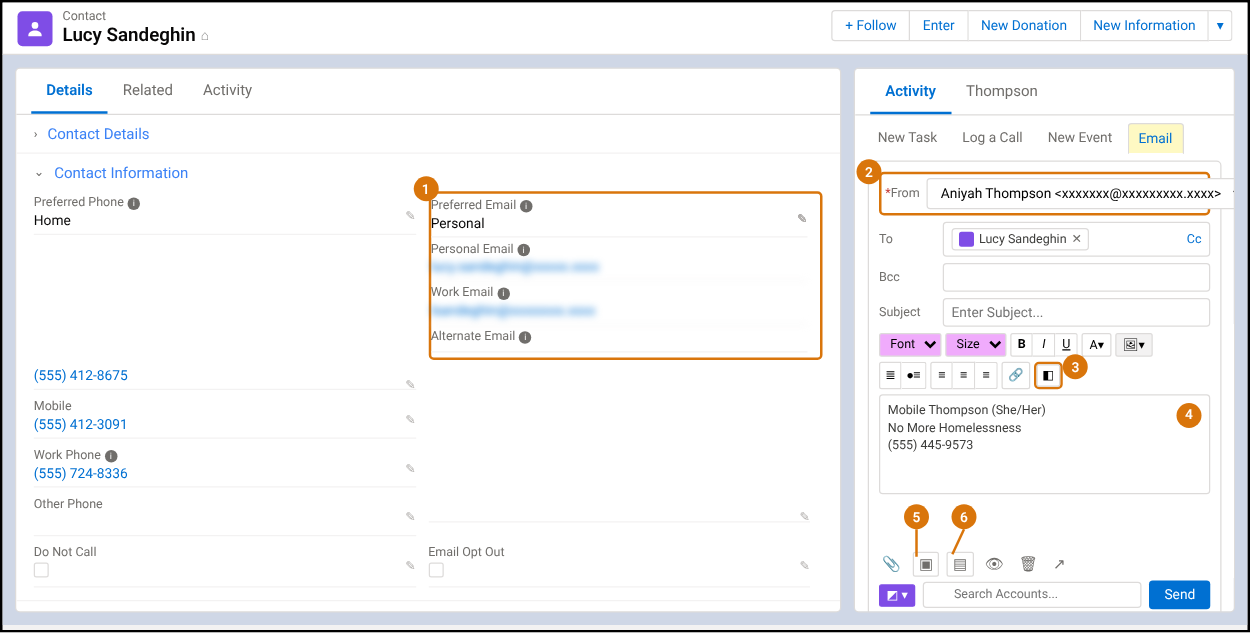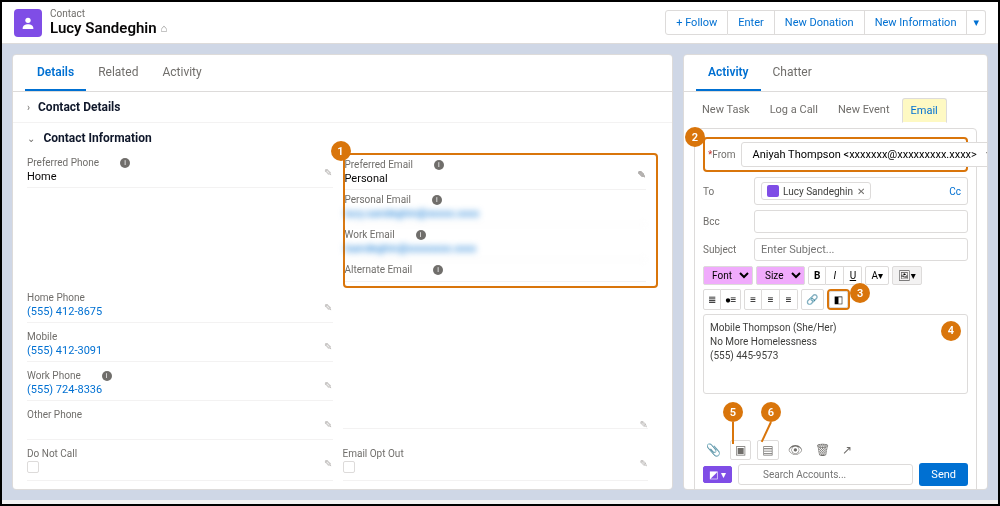--- a/index.html
+++ b/index.html
@@ -1,18 +1,18 @@
 <!DOCTYPE html>
 <html><head>
 <meta charset="utf-8">
 <style>
 *{box-sizing:border-box;margin:0;padding:0;font-family:-apple-system,BlinkMacSystemFont,"Segoe UI",Roboto,sans-serif}
 body{background:#f3f2f2;font-size:11px;color:#3e3e3c}
 .outer-border{border:2px solid #000;width:1000px;height:506px;position:relative;overflow:hidden}
-.topbar{background:#fff;border-bottom:1px solid #dddbda;padding:6px 12px;display:flex;align-items:center;justify-content:space-between}
+.topbar{background:#fff;border-bottom:1px solid #dddbda;padding:6px 12px;display:flex;align-items:flex-start;justify-content:space-between}
 .topbar-left{display:flex;align-items:center;gap:8px}
 .contact-icon{width:28px;height:28px;background:#7f4de6;border-radius:4px;display:flex;align-items:center;justify-content:center}
 .contact-icon svg{width:16px;height:16px;fill:#fff}
 .contact-label{font-size:10px;color:#706e6b}
 .contact-name{font-size:15px;font-weight:600;color:#080707}
 .hier-icon{display:inline-block;margin-left:4px;opacity:.6}
 .topbar-right{display:flex;gap:0;align-items:center}
 .btn{border:1px solid #dddbda;background:#fff;padding:5px 10px;font-size:11px;color:#0070d2;cursor:pointer;border-left:none}
 .btn:first-child{border-left:1px solid #dddbda;border-radius:3px 0 0 3px}
 .btn:last-child{border-radius:0 3px 3px 0}
@@ -21,24 +21,24 @@
 .body-wrap{display:flex;gap:10px;padding:10px;background:#cfd7e6;height:calc(100% - 46px)}
 .panel{background:#fff;border:1px solid #dddbda;border-radius:4px;overflow:auto}
 .panel-left{flex:1;padding:0}
 .panel-right{width:305px;display:flex;flex-direction:column}
 .tabs{display:flex;border-bottom:1px solid #dddbda;padding:0 12px}
 .tab{padding:10px 12px;font-size:12px;color:#706e6b;cursor:pointer;border-bottom:2px solid transparent}
 .tab.active{color:#0070d2;border-bottom-color:#0070d2;font-weight:600}
 .section{border-bottom:1px solid #f3f2f2}
 .section-header{display:flex;align-items:center;padding:8px 14px;cursor:pointer}
 .section-header .chev{margin-right:8px;color:#706e6b;font-size:10px}
-.section-title{font-size:12px;font-weight:700;color:#0f172a}
+.section-title{font-size:12px;font-weight:400;color:#3b82f6}
 .fields{display:flex;flex-wrap:wrap;padding:0 14px 6px}
 .field{width:50%;padding:4px 10px 4px 0;position:relative}
-.field-label{font-size:10px;color:#706e6b;display:flex;align-items:flex-end;gap:21px}
+.field-label{font-size:10px;color:#706e6b;display:flex;align-items:flex-end;gap:3px}
 .field-value{font-size:11px;color:#080707;border-bottom:1px solid #f3f2f2;padding:2px 0 4px}
 .field-value.link{color:#0070d2}
 .field-value.blur{filter:blur(3px);color:#0070d2}
 .pencil{position:absolute;right:10px;top:14px;color:#b0adab;font-size:10px}
 .info-icon{display:inline-block;width:10px;height:10px;border-radius:50%;background:#706e6b;color:#fff;font-size:7px;text-align:center;line-height:10px}
 .checkbox-empty{width:12px;height:12px;border:1px solid #dddbda;display:inline-block;border-radius:2px}
 .highlight-orange{border:2px solid #d9750b;border-radius:4px}
 .callout{position:absolute;width:20px;height:20px;border-radius:50%;background:#d9750b;color:#fff;display:flex;align-items:center;justify-content:center;font-size:11px;font-weight:600;z-index:10}
 .callout-line{position:absolute;background:#d9750b;z-index:9}
 .sub-tabs{display:flex;gap:4px;padding:6px 10px;font-size:11px}
@@ -157,21 +157,20 @@
               <span class="pencil">✎</span>
         <div class="field-label" style="margin-top:4px">
                 <span>Alternate Email</span>
                 <span class="info-icon">i</span>
               </div>
         <div class="field-value"></div>
               <span class="pencil">✎</span>
       </div>
 
       <div class="field">
-              <div class="field-label">Home Phone</div>
               <div class="field-value link">(555) 412-8675</div>
               <span class="pencil">✎</span>
             </div>
       <div class="field"></div>
       <div class="field">
               <div class="field-label">Mobile</div>
               <div class="field-value link">(555) 412-3091</div>
               <span class="pencil">✎</span>
             </div>
       <div class="field"></div>
@@ -204,21 +203,21 @@
               <span class="pencil">✎</span>
             </div>
     </div>
   </div>
 
 </div>
 
 <div class="panel panel-right">
   <div class="tabs">
     <div class="tab active">Activity</div>
-    <div class="tab">Chatter</div>
+    <div class="tab">Thompson</div>
   </div>
 
   <div class="sub-tabs">
     <div class="sub-tab">New Task</div>
     <div class="sub-tab">Log a Call</div>
     <div class="sub-tab">New Event</div>
     <div class="sub-tab active">Email</div>
   </div>
 
   <div class="email-form" style="position:relative">

